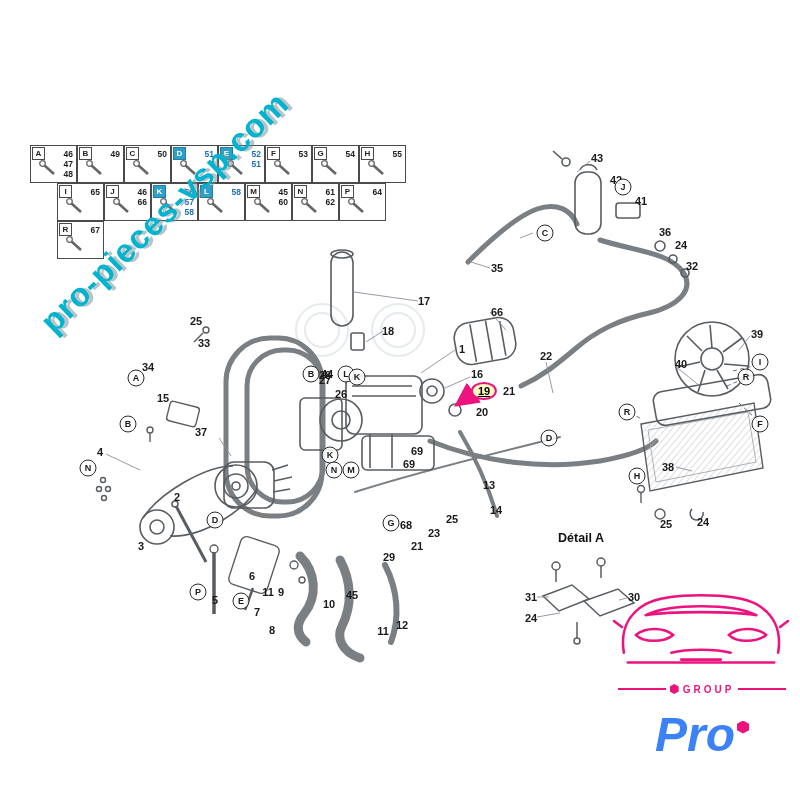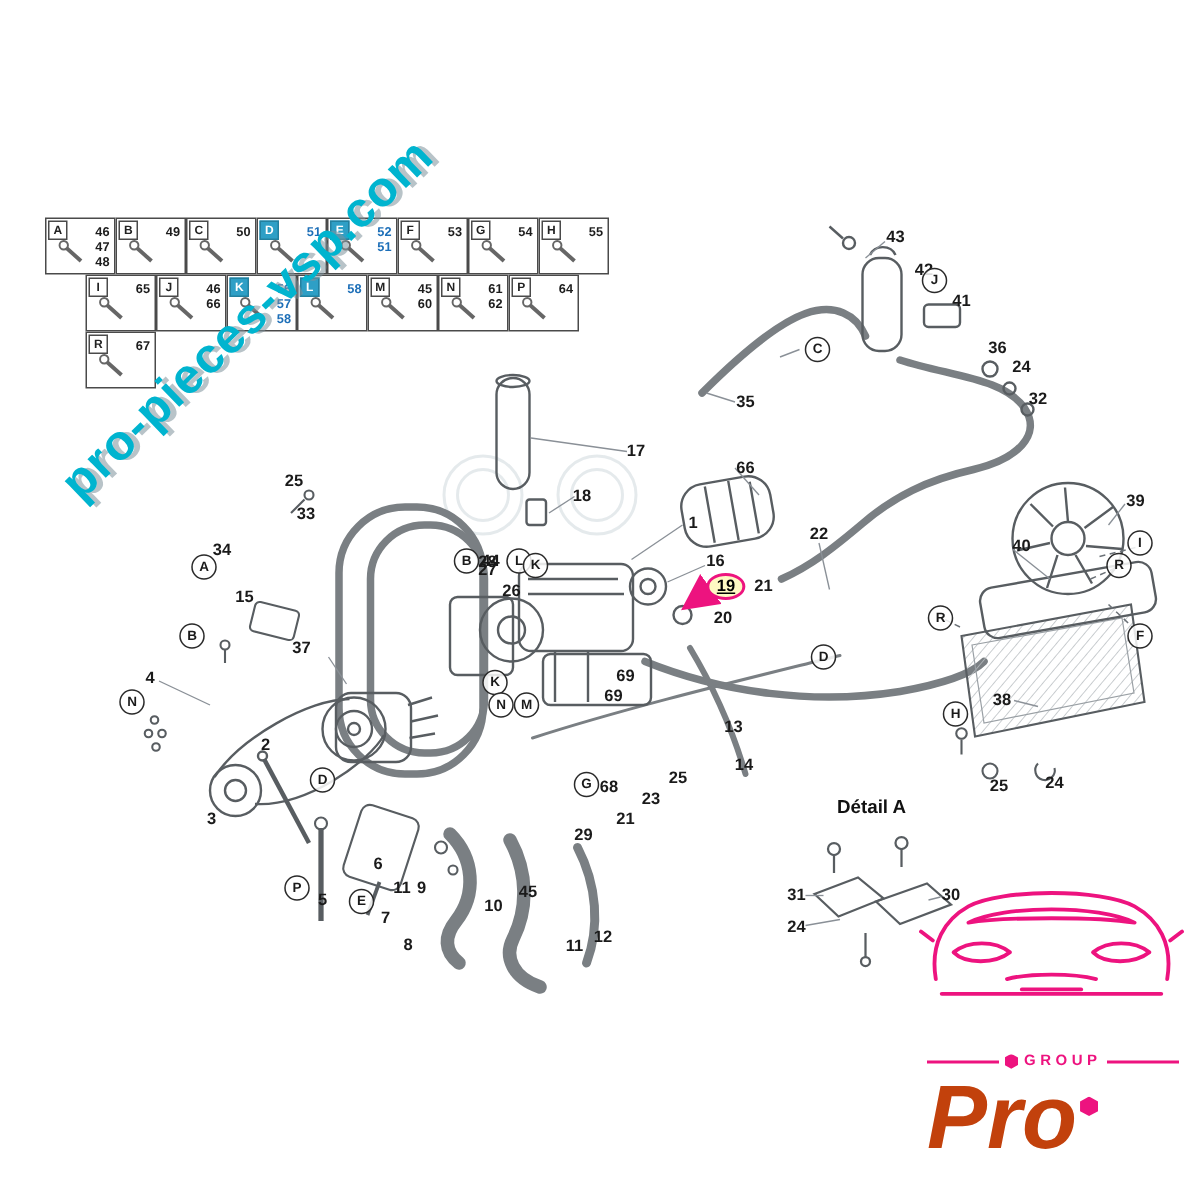--- a/index.html
+++ b/index.html
@@ -29,27 +29,27 @@
   #drawing{position:absolute;left:0;top:0;z-index:5;}
   #callouts{position:absolute;left:0;top:0;width:800px;height:800px;z-index:20;pointer-events:none;}
   .callout{position:absolute;transform:translate(-50%,-50%);font-size:11px;font-weight:bold;
     color:#1a1a1a;white-space:nowrap;}
   .callout.letter{width:15px;height:15px;border:1.3px solid #2a2a2a;border-radius:50%;
     font-size:9px;line-height:15px;text-align:center;background:rgba(255,255,255,.85);}
   .callout.hl{border:2.2px solid #ed137f;border-radius:50%;padding:1px 5px;background:#fef9c3;color:#000;text-decoration:underline;}
   .detail-label{position:absolute;left:558px;top:531px;font-size:12.5px;font-weight:bold;color:#111;z-index:20;}
 
   
-  .logo{position:absolute;right:14px;bottom:24px;width:168px;text-align:left;z-index:15;font-style:italic;}
+  .logo{position:absolute;right:14px;bottom:40px;width:168px;text-align:center;z-index:15;font-style:italic;}
   .logo-group{display:flex;align-items:center;gap:4px;color:#ed137f;font-weight:bold;
     font-size:10px;letter-spacing:3px;font-style:normal;}
   .gline{flex:1;height:2px;background:#ed137f;}
   .hex{display:inline-block;width:9px;height:10px;background:#ed137f;
     clip-path:polygon(50% 0,100% 25%,100% 75%,50% 100%,0 75%,0 25%);}
-  .logo-pro{font-size:60px;font-weight:bold;color:#c2410c;line-height:1.05;}
+  .logo-pro{font-size:48px;font-weight:bold;color:#3b82f6;line-height:1.05;margin-top:15px;}
   .pro-hex{width:12px;height:13px;vertical-align:super;margin-left:2px;}
   .logo-vsp{font-size:46px;font-weight:bold;color:#ed137f;line-height:1;letter-spacing:3px;}
   .car{position:absolute;left:612px;top:575px;z-index:14;}
 </style>
 </head>
 <body>
 
 <div id="app">
 
   <div class="watermark">pro-pieces-vsp.com</div>

